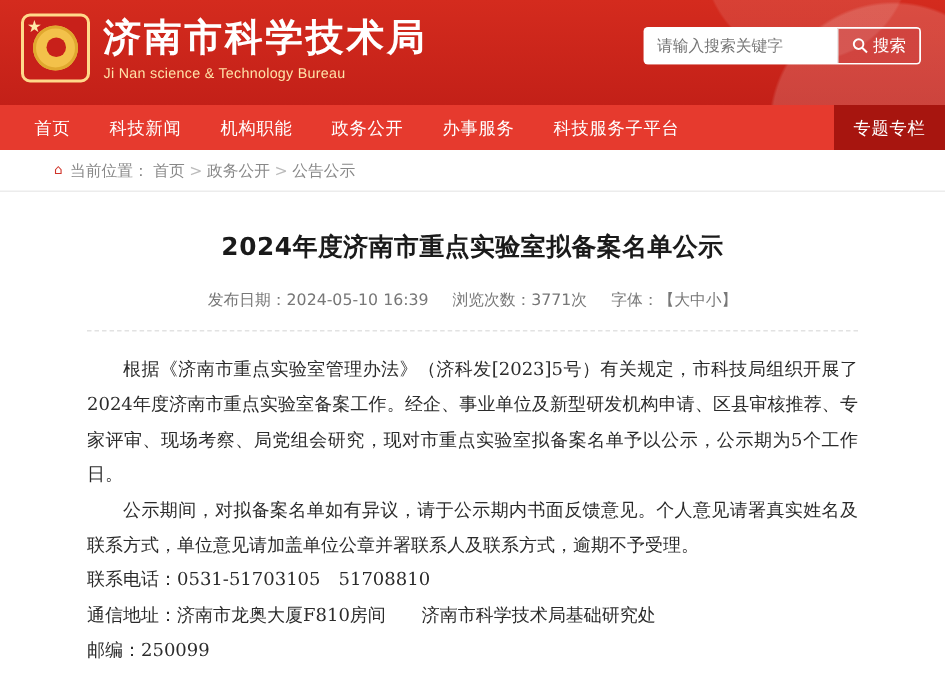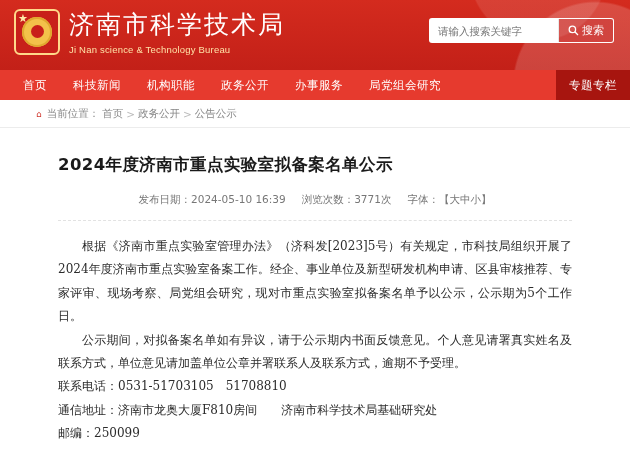--- a/index.html
+++ b/index.html
@@ -69,21 +69,21 @@
     position: absolute;
     left: 4px; top: 4px;
     color: #ffe9a8;
     font-size: 11px;
     line-height: 11px;
   }
   .brand-text { color: #fff; }
   .brand-cn {
     font-size: 25px;
     letter-spacing: 2px;
-    font-weight: normal;
+    font-weight: bold;
     font-family: "DejaVu Sans", "Liberation Sans", sans-serif;
   }
   .brand-en {
     font-size: 9.5px;
     letter-spacing: 0.2px;
     color: #ffe2a8;
     margin-top: 3px;
   }
 
   .searchbox {
@@ -158,20 +158,21 @@
   }
   .crumb-home { color: #d0342a; margin-right: 2px; font-size: 9px; }
   .crumb-wrap a { color: #888; text-decoration: none; cursor: pointer; }
   .crumb-sep { color: #bbb; }
 
   
   .article {
     padding: 26px 58px 0 58px;
   }
   .title {
+    text-align: center;
     font-size: 16.5px;
     font-weight: bold;
     color: #1a1a1a;
     letter-spacing: 0.4px;
     font-family: "DejaVu Sans", "Liberation Sans", sans-serif;
   }
   .meta {
     margin-top: 17px;
     text-align: right;
     font-size: 10.5px;
@@ -224,21 +225,21 @@
     </div>
   </div>
 </div>
 
 <div class="nav">
   <div class="nav-item">首页</div>
   <div class="nav-item">科技新闻</div>
   <div class="nav-item">机构职能</div>
   <div class="nav-item">政务公开</div>
   <div class="nav-item">办事服务</div>
-  <div class="nav-item">局党组会研究</div>
+  <div class="nav-item">科技服务子平台</div>
   <div class="nav-spacer"></div>
   <div class="nav-item active">专题专栏</div>
 </div>
 
 <div class="crumb-wrap">
   <span class="crumb-home">⌂</span>
   <span>当前位置：</span>
   <a>首页</a>
   <span class="crumb-sep">&gt;</span>
   <a>政务公开</a>

